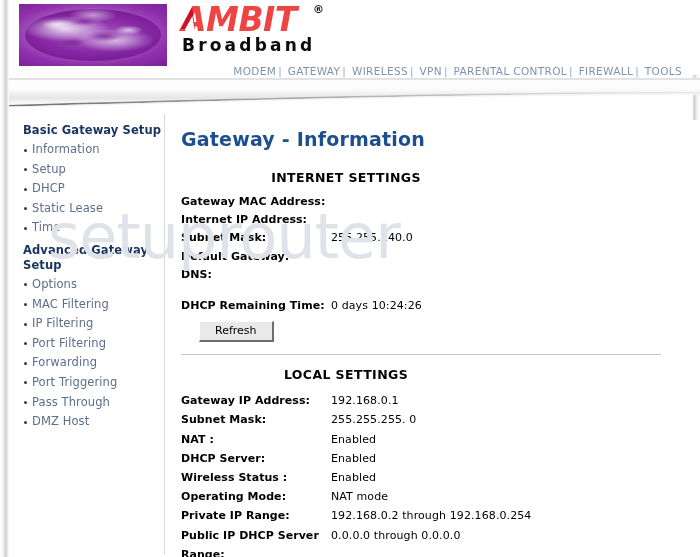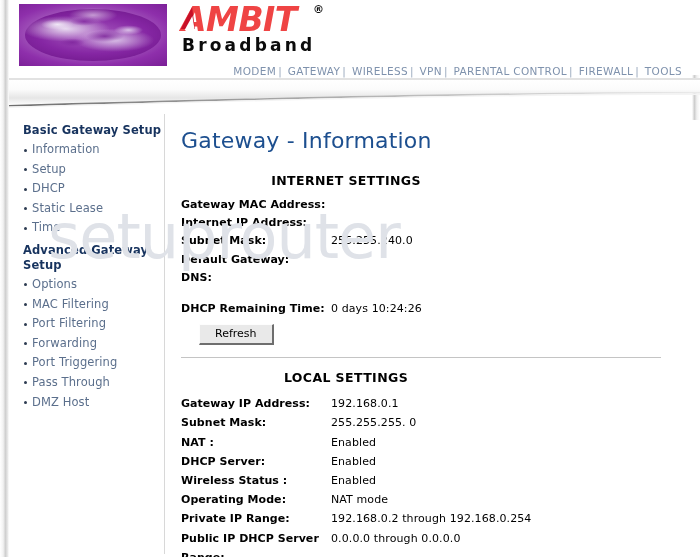--- a/index.html
+++ b/index.html
@@ -195,22 +195,22 @@
     background: #2d3c52;
   }
 
   
   .main {
     position: absolute;
     left: 164px; top: 4px;
     width: 520px;
   }
   .page-title {
-    font-size: 22px;
-    font-weight: normal;
+    font-size: 19px;
+    font-weight: bold;
     color: #1d4f8f;
     letter-spacing: .2px;
     margin: 12px 0 16px 8px;
   }
   .section-title {
     font-size: 12.5px;
     font-weight: bold;
     color: #000000;
     text-align: center;
     letter-spacing: .4px;
@@ -348,20 +348,21 @@
       <div class="side-link">Information</div>
       <div class="side-link">Setup</div>
       <div class="side-link">DHCP</div>
       <div class="side-link">Static Lease</div>
       <div class="side-link">Time</div>
 
       <div class="side-head second">Advanced Gateway Setup</div>
 
       <div class="side-link">Options</div>
       <div class="side-link">MAC Filtering</div>
+      <div class="side-link">IP Filtering</div>
       <div class="side-link">Port Filtering</div>
       <div class="side-link">Forwarding</div>
       <div class="side-link">Port Triggering</div>
       <div class="side-link">Pass Through</div>
       <div class="side-link">DMZ Host</div>
     </div>
 
     <div class="main">
 
       <div class="page-title">Gateway - Information</div>

